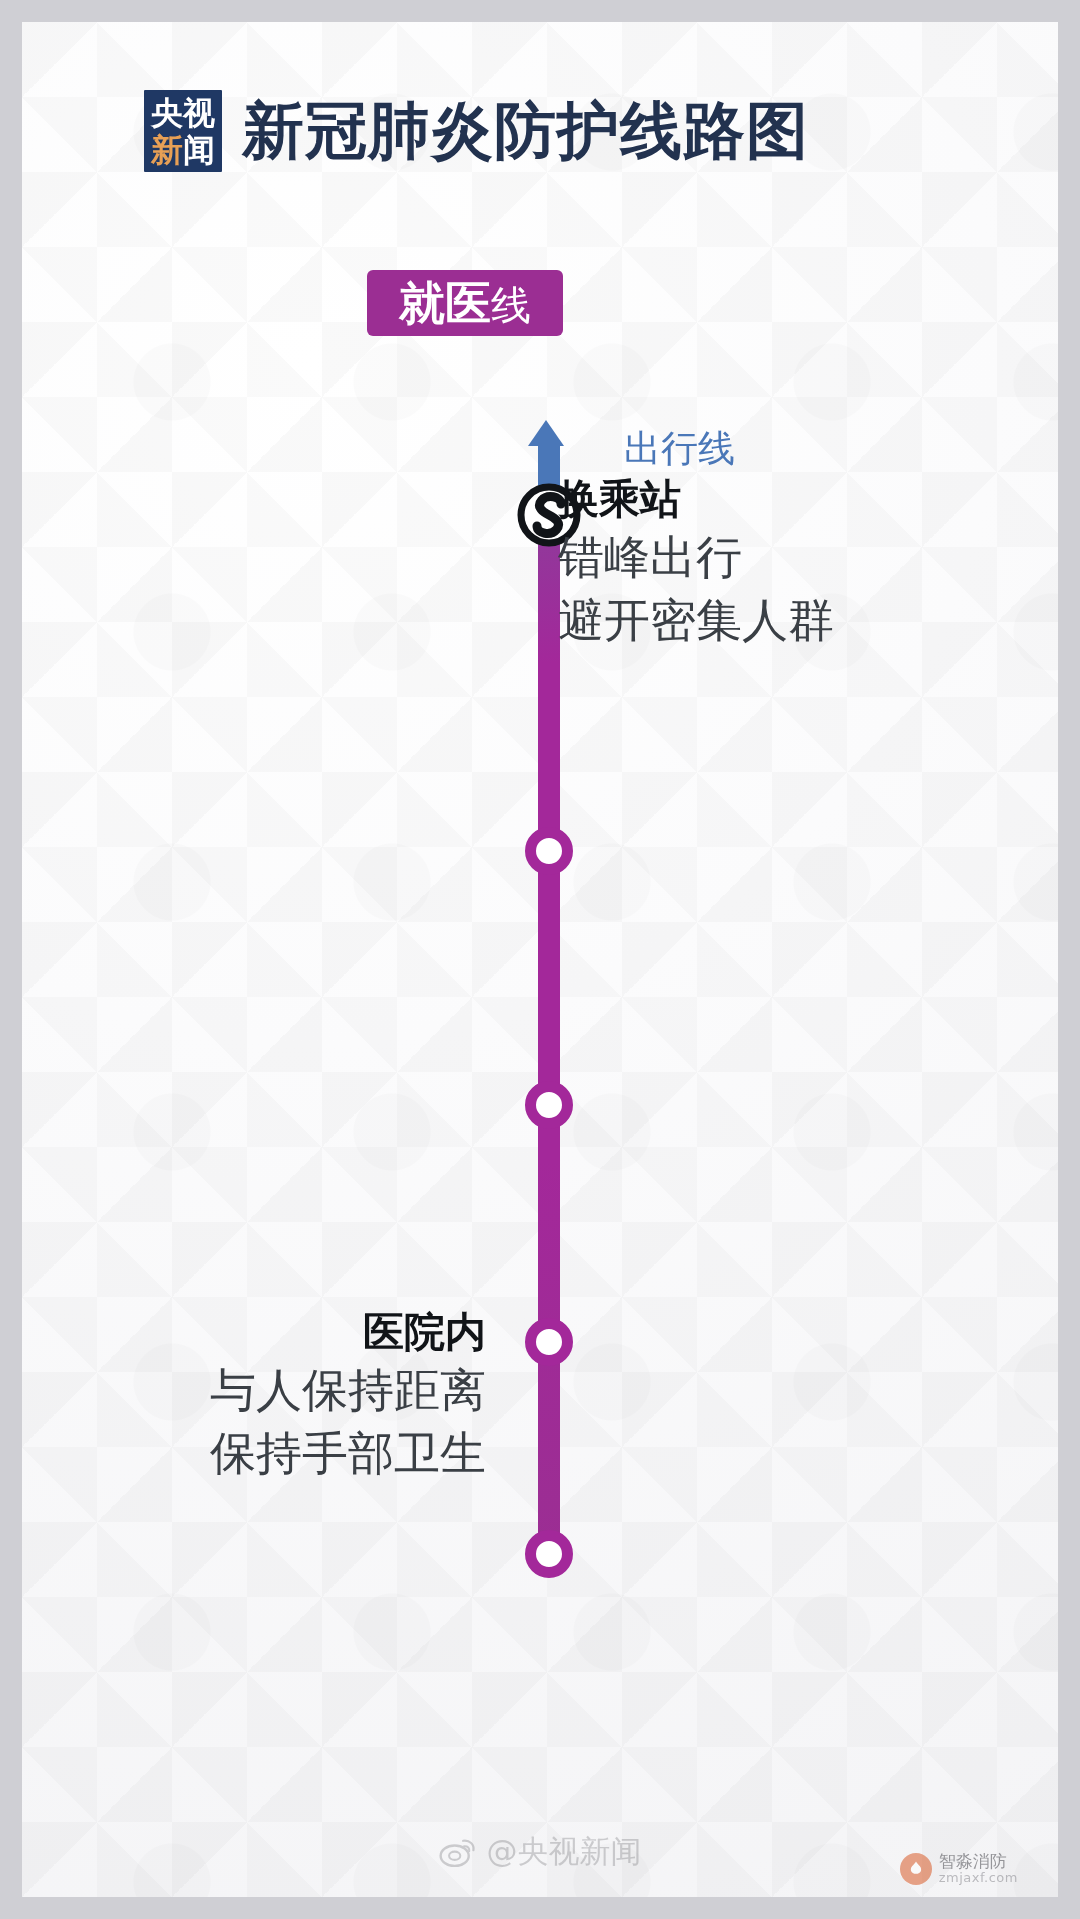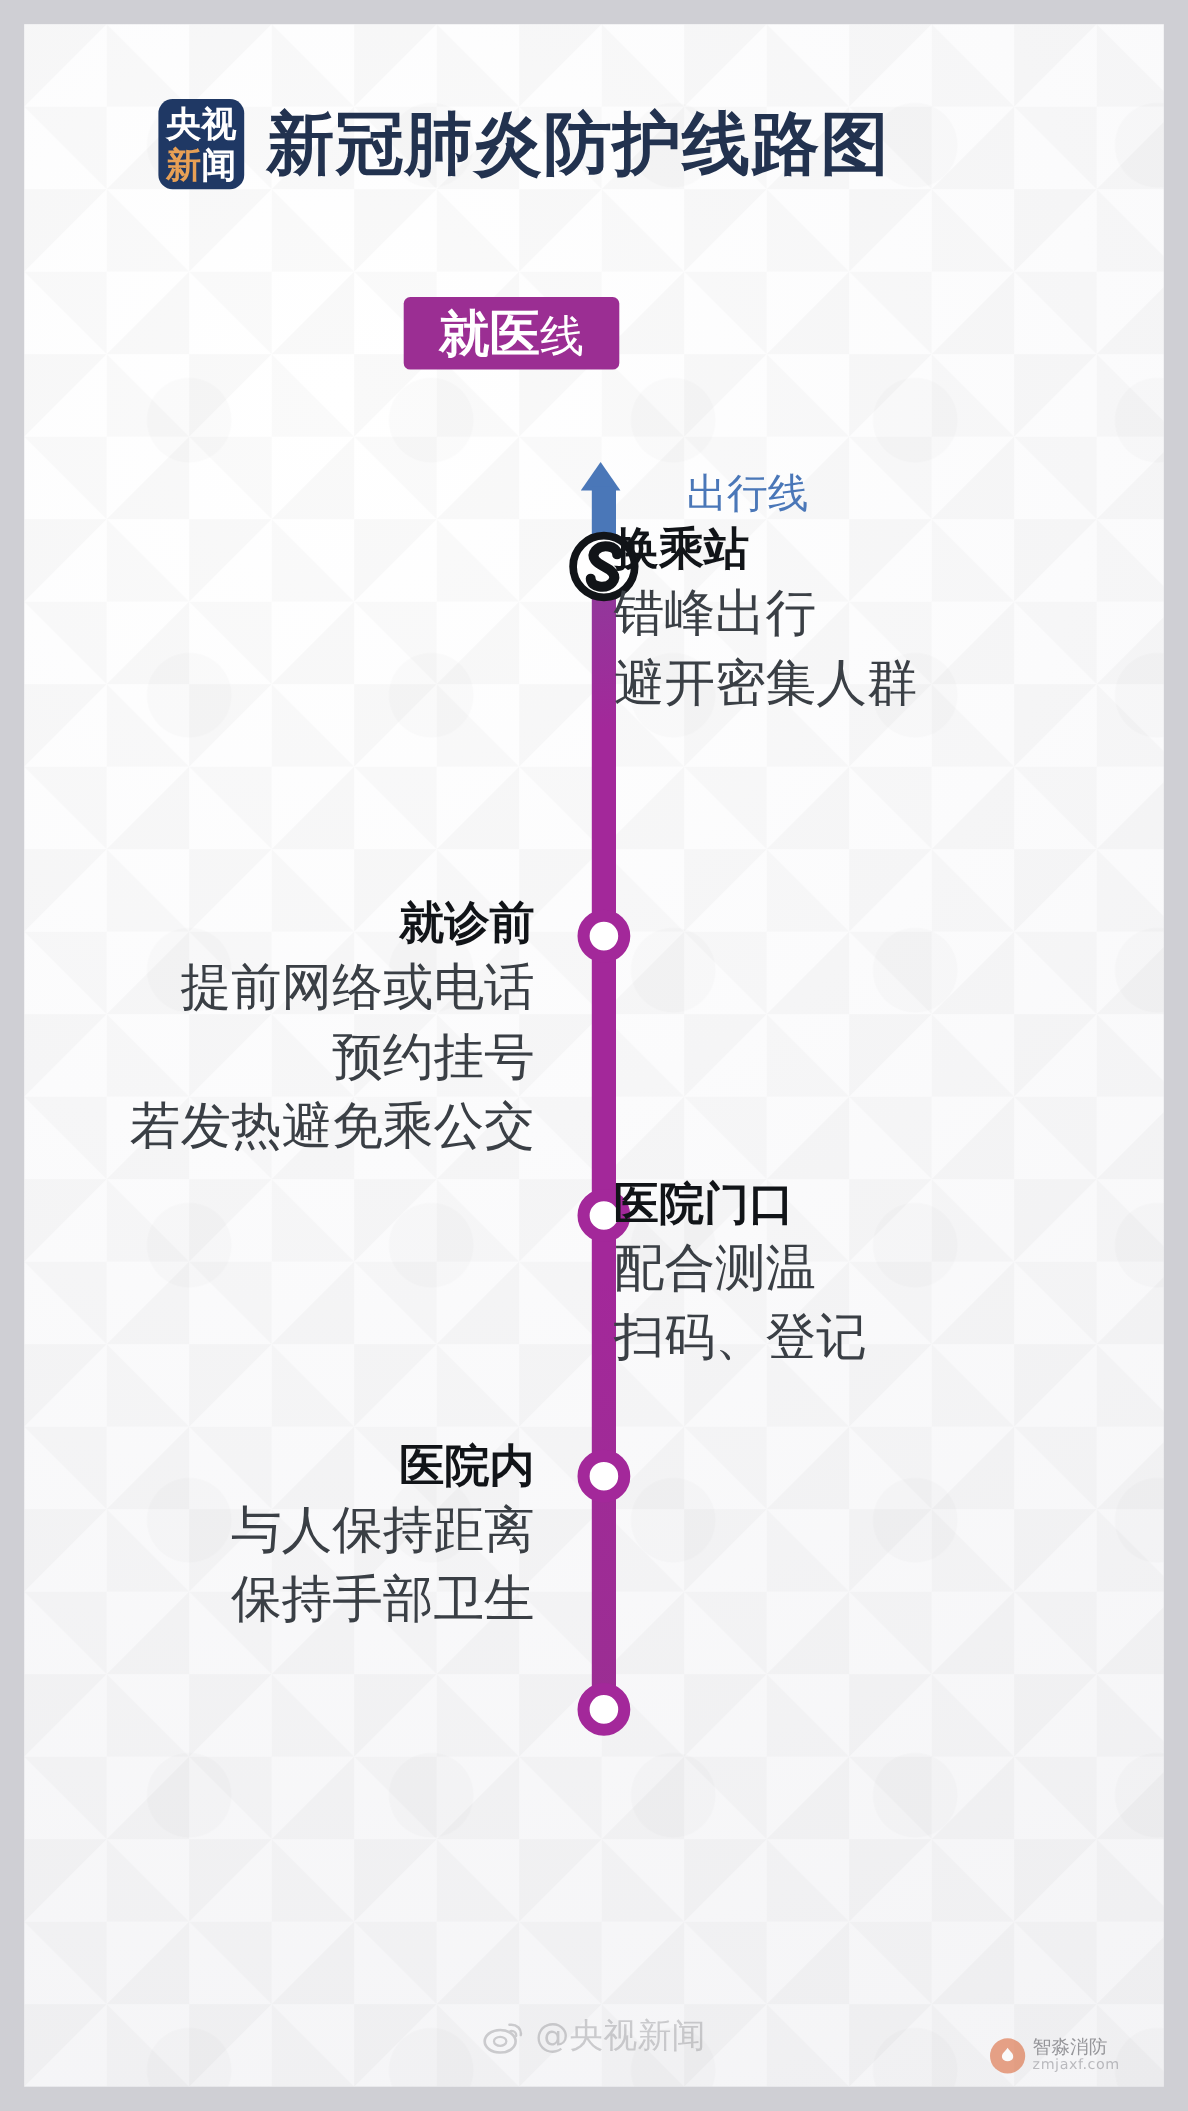--- a/index.html
+++ b/index.html
@@ -59,21 +59,21 @@
     gap: 20px;
   }
   .cctv-logo {
     width: 78px;
     height: 82px;
     background: #1f3864;
     display: grid;
     grid-template-rows: 1fr 1fr;
     padding: 4px 5px;
     box-sizing: border-box;
-    border-radius: 13px;
+    border-radius: 1px;
   }
   .cctv-logo .row {
     display: flex;
     justify-content: center;
     align-items: center;
     font-weight: bold;
     font-size: 32px;
     line-height: 1;
     letter-spacing: 0px;
   }
@@ -278,36 +278,21 @@
     <div class="travel-line-label">出行线</div>
 
     <div class="st right" style="top:455px">
       <div class="name">换乘站</div>
       <div class="desc">
         <div>错峰出行</div>
         <div>避开密集人群</div>
       </div>
     </div>
 
-    <div class="st left" style="top:795px">
-      <div class="name">就诊前</div>
-      <div class="desc">
-        <div>提前网络或电话</div>
-        <div>预约挂号</div>
-        <div>若发热避免乘公交</div>
-      </div>
-    </div>
-
-    <div class="st right" style="top:1050px">
-      <div class="name">医院门口</div>
-      <div class="desc">
-        <div>配合测温</div>
-        <div>扫码、登记</div>
-      </div>
-    </div>
+
 
     <div class="st left" style="top:1288px">
       <div class="name">医院内</div>
       <div class="desc">
         <div>与人保持距离</div>
         <div>保持手部卫生</div>
       </div>
     </div>
 
 

